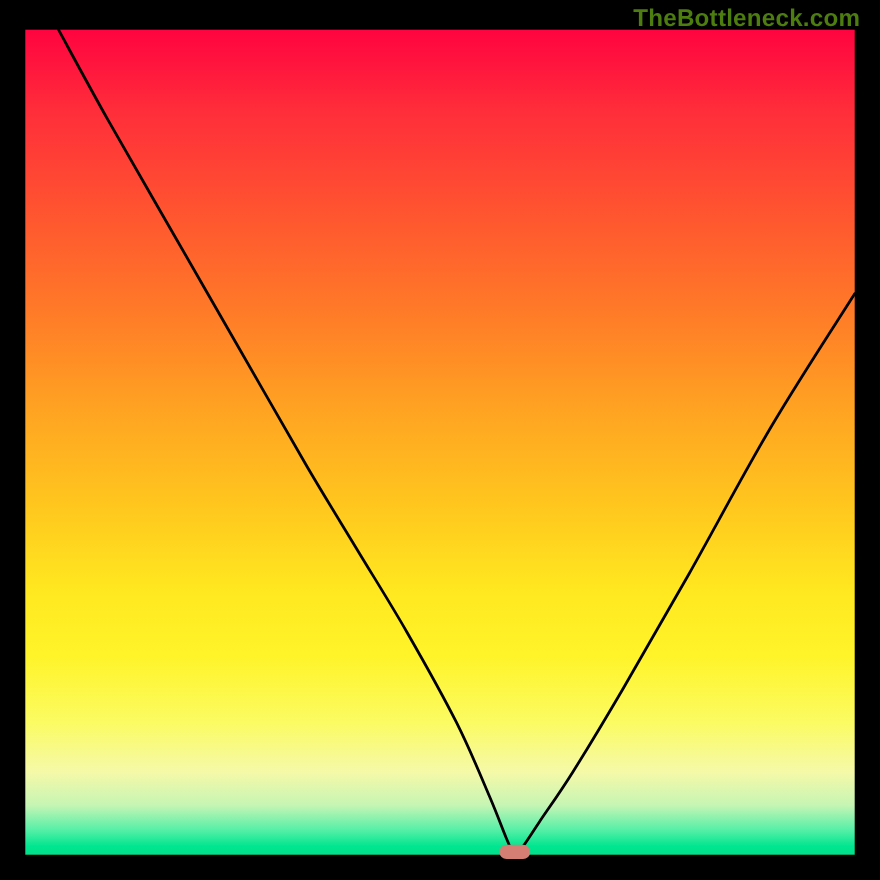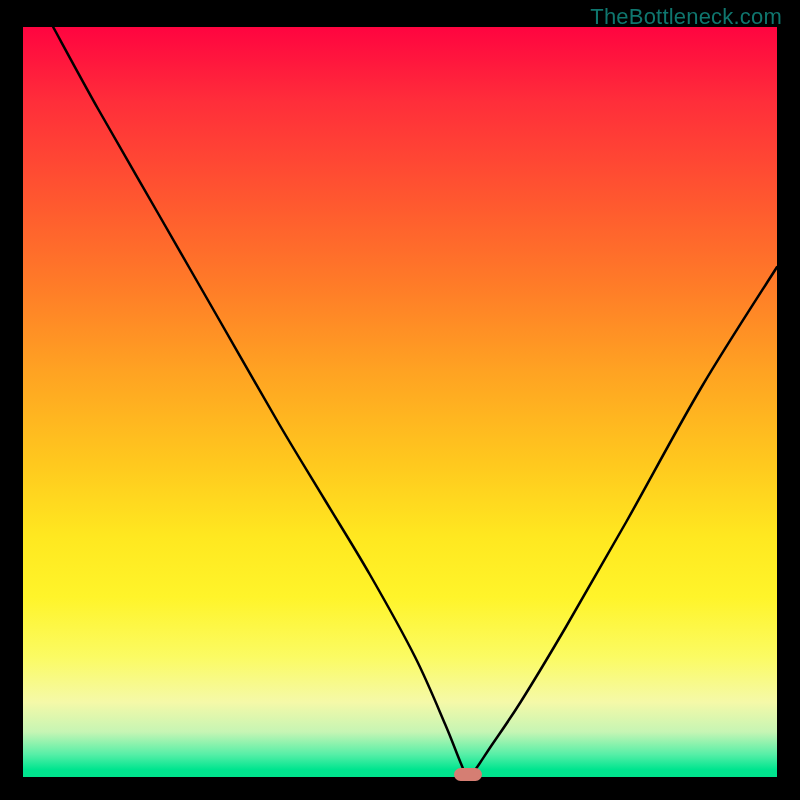--- a/index.html
+++ b/index.html
@@ -14,23 +14,23 @@
   .container {
     position: relative;
     width: 800px;
     height: 800px;
     background: #000;
   }
   .watermark {
     position: absolute;
     top: 4px;
     right: 18px;
-    color: #0f766e;
+    color: #4d7c0f;
     font-size: 22px;
-    font-weight: 400;
+    font-weight: 700;
     letter-spacing: 0.2px;
     z-index: 10;
   }
   .plot-area {
     position: absolute;
     left: 23px;
     top: 27px;
     width: 754px;
     height: 750px;
     background: linear-gradient(to bottom,

